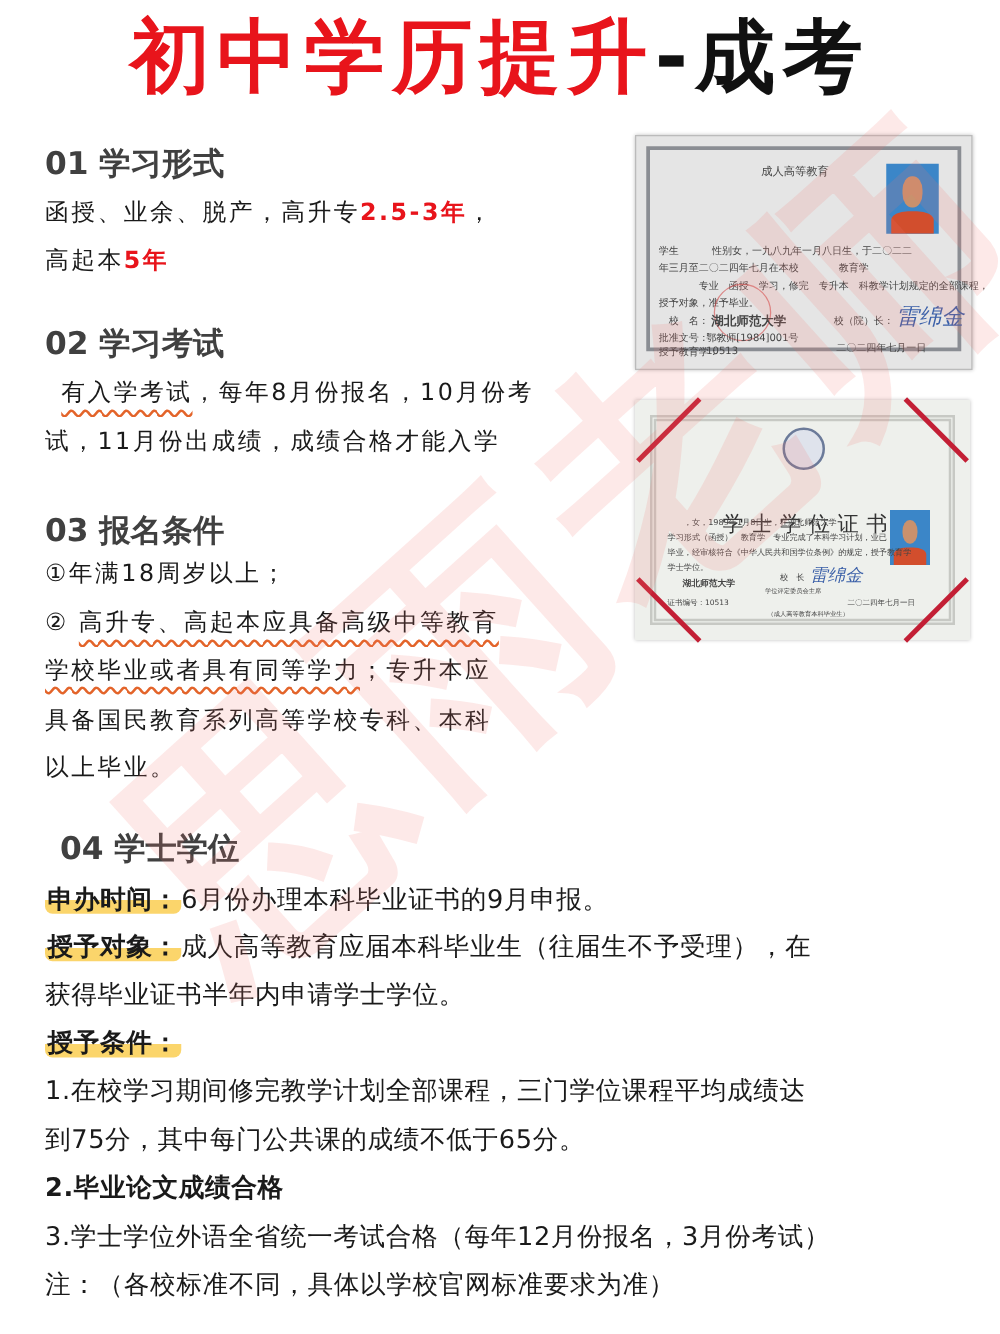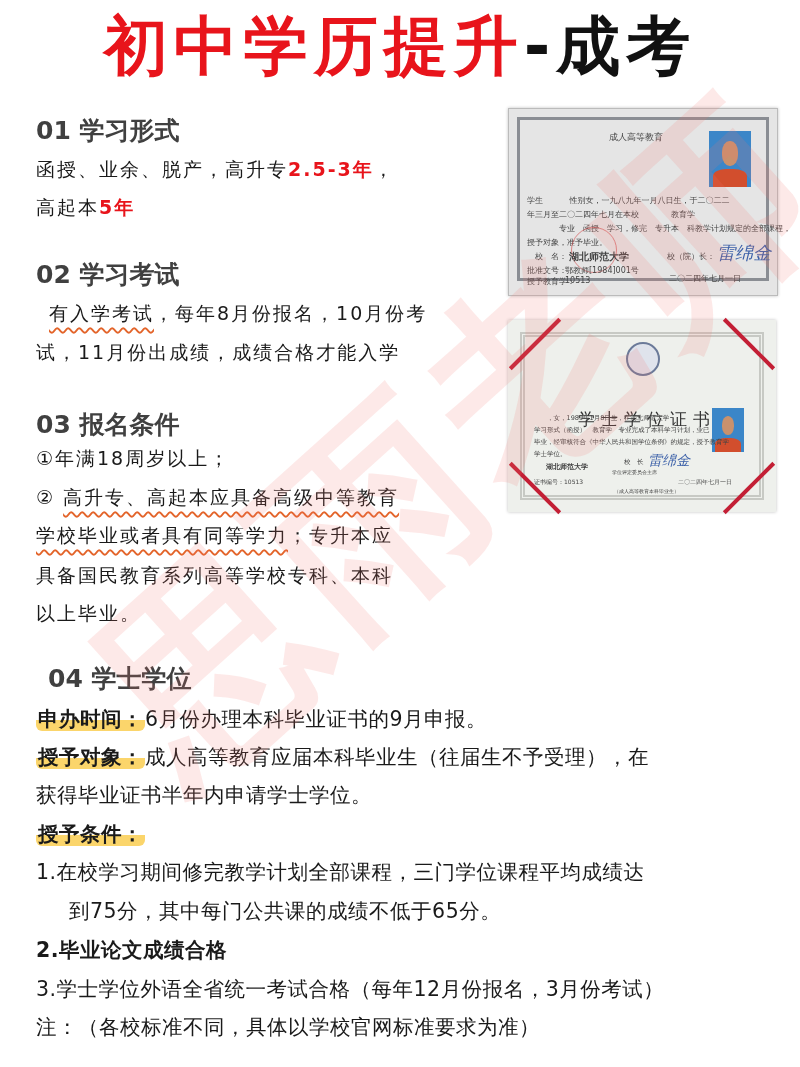--- a/index.html
+++ b/index.html
@@ -72,21 +72,21 @@
     <span class="tag">申办时间：</span><span>6月份办理本科毕业证书的9月申报。</span>
   </div>
   <div class="line" style="top:743px;">
     <span class="tag">授予对象：</span><span>成人高等教育应届本科毕业生（往届生不予受理），在</span>
   </div>
   <div class="line" style="top:781px;">获得毕业证书半年内申请学士学位。</div>
   <div class="line" style="top:820px;text-align:right;">
     <span class="tag">授予条件：</span>
   </div>
   <div class="line" style="top:858px;">1.在校学习期间修完教学计划全部课程，三门学位课程平均成绩达</div>
-  <div class="line" style="top:897px;margin-left:33px;">到75分，其中每门公共课的成绩不低于65分。</div>
+  <div class="line" style="top:897px;">到75分，其中每门公共课的成绩不低于65分。</div>
   <div class="line" style="top:936px;font-weight:bold;">2.毕业论文成绩合格</div>
   <div class="line" style="top:975px;text-align:right;">3.学士学位外语全省统一考试合格（每年12月份报名，3月份考试）</div>
   <div class="line" style="top:1013px;">注：（各校标准不同，具体以学校官网标准要求为准）</div>
 </div>
 
 <div class="cert cert1">
   <div class="frame"></div>
   <div class="c-small" style="left:100px;top:22px;font-size:9px;">成人高等教育</div>
   <div class="photo" style="left:200px;top:22px;width:42px;height:56px;">
       <div class="head"></div>

